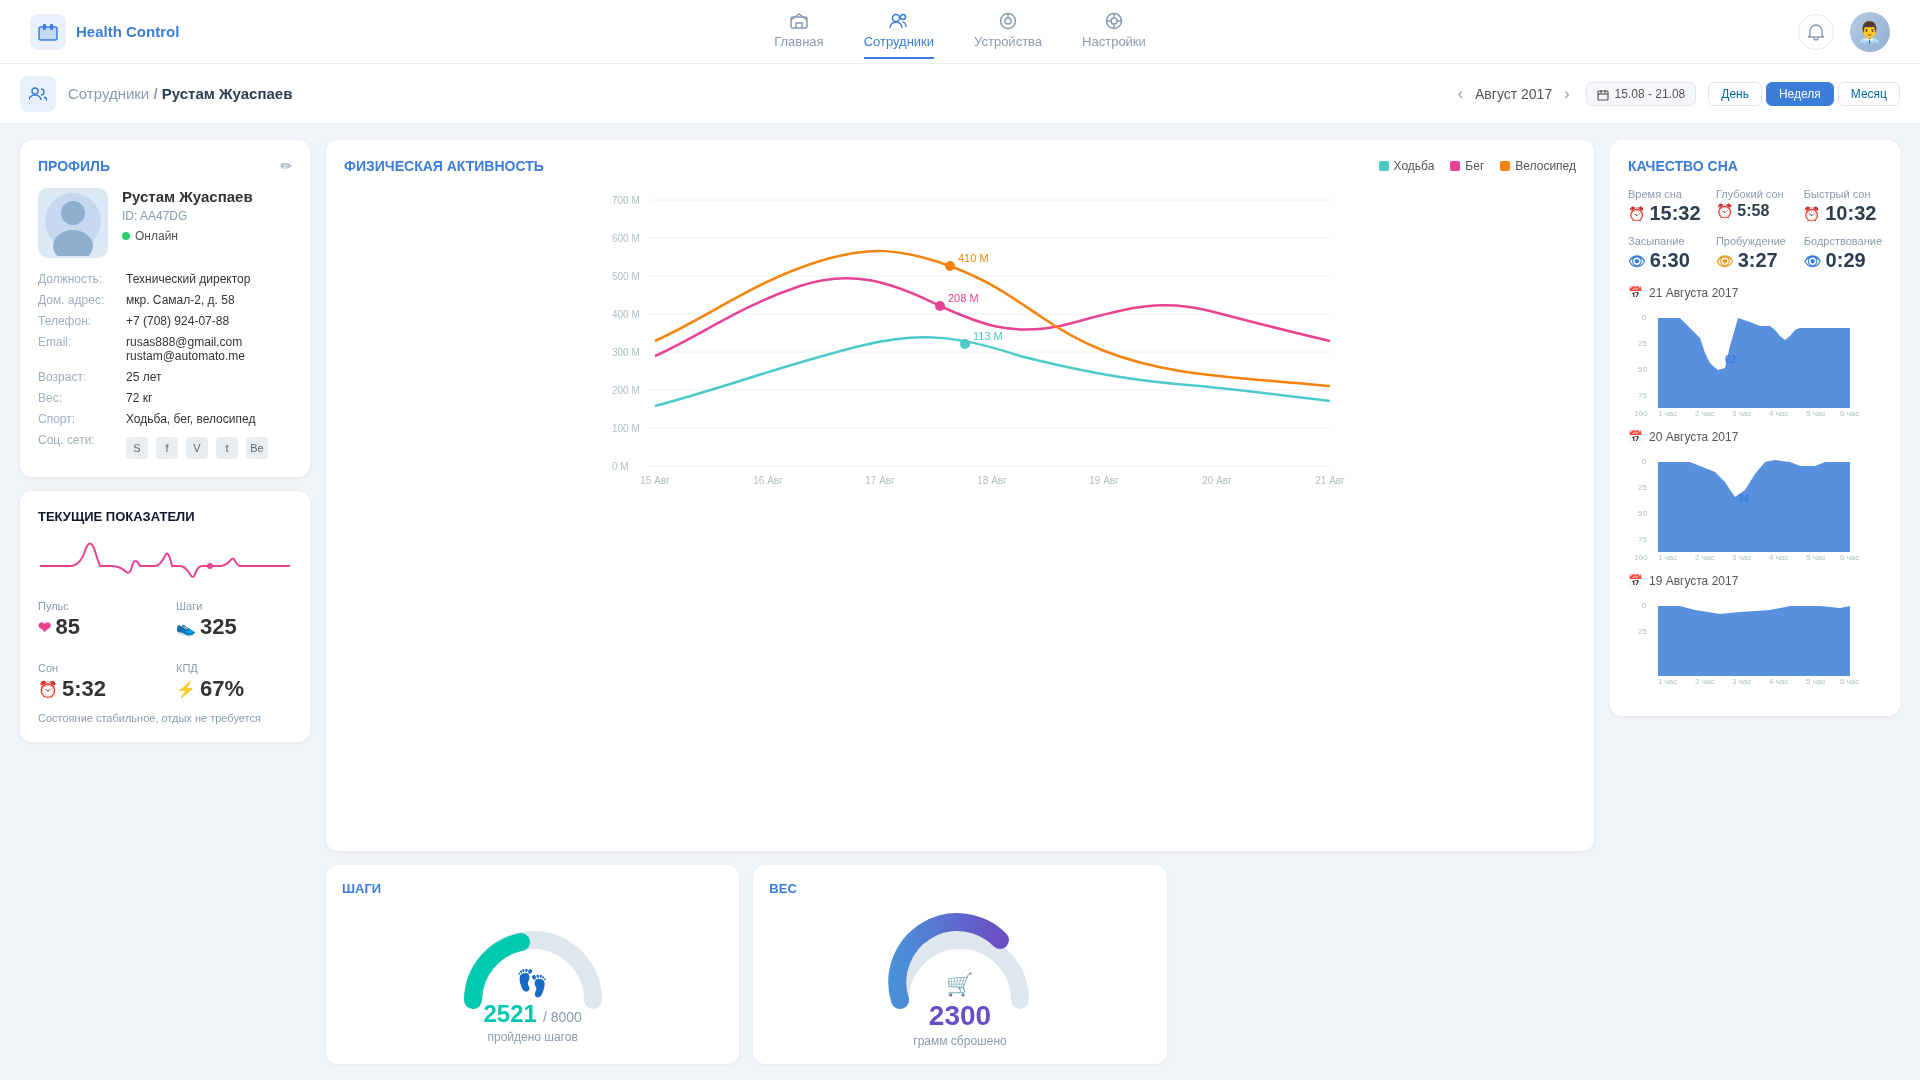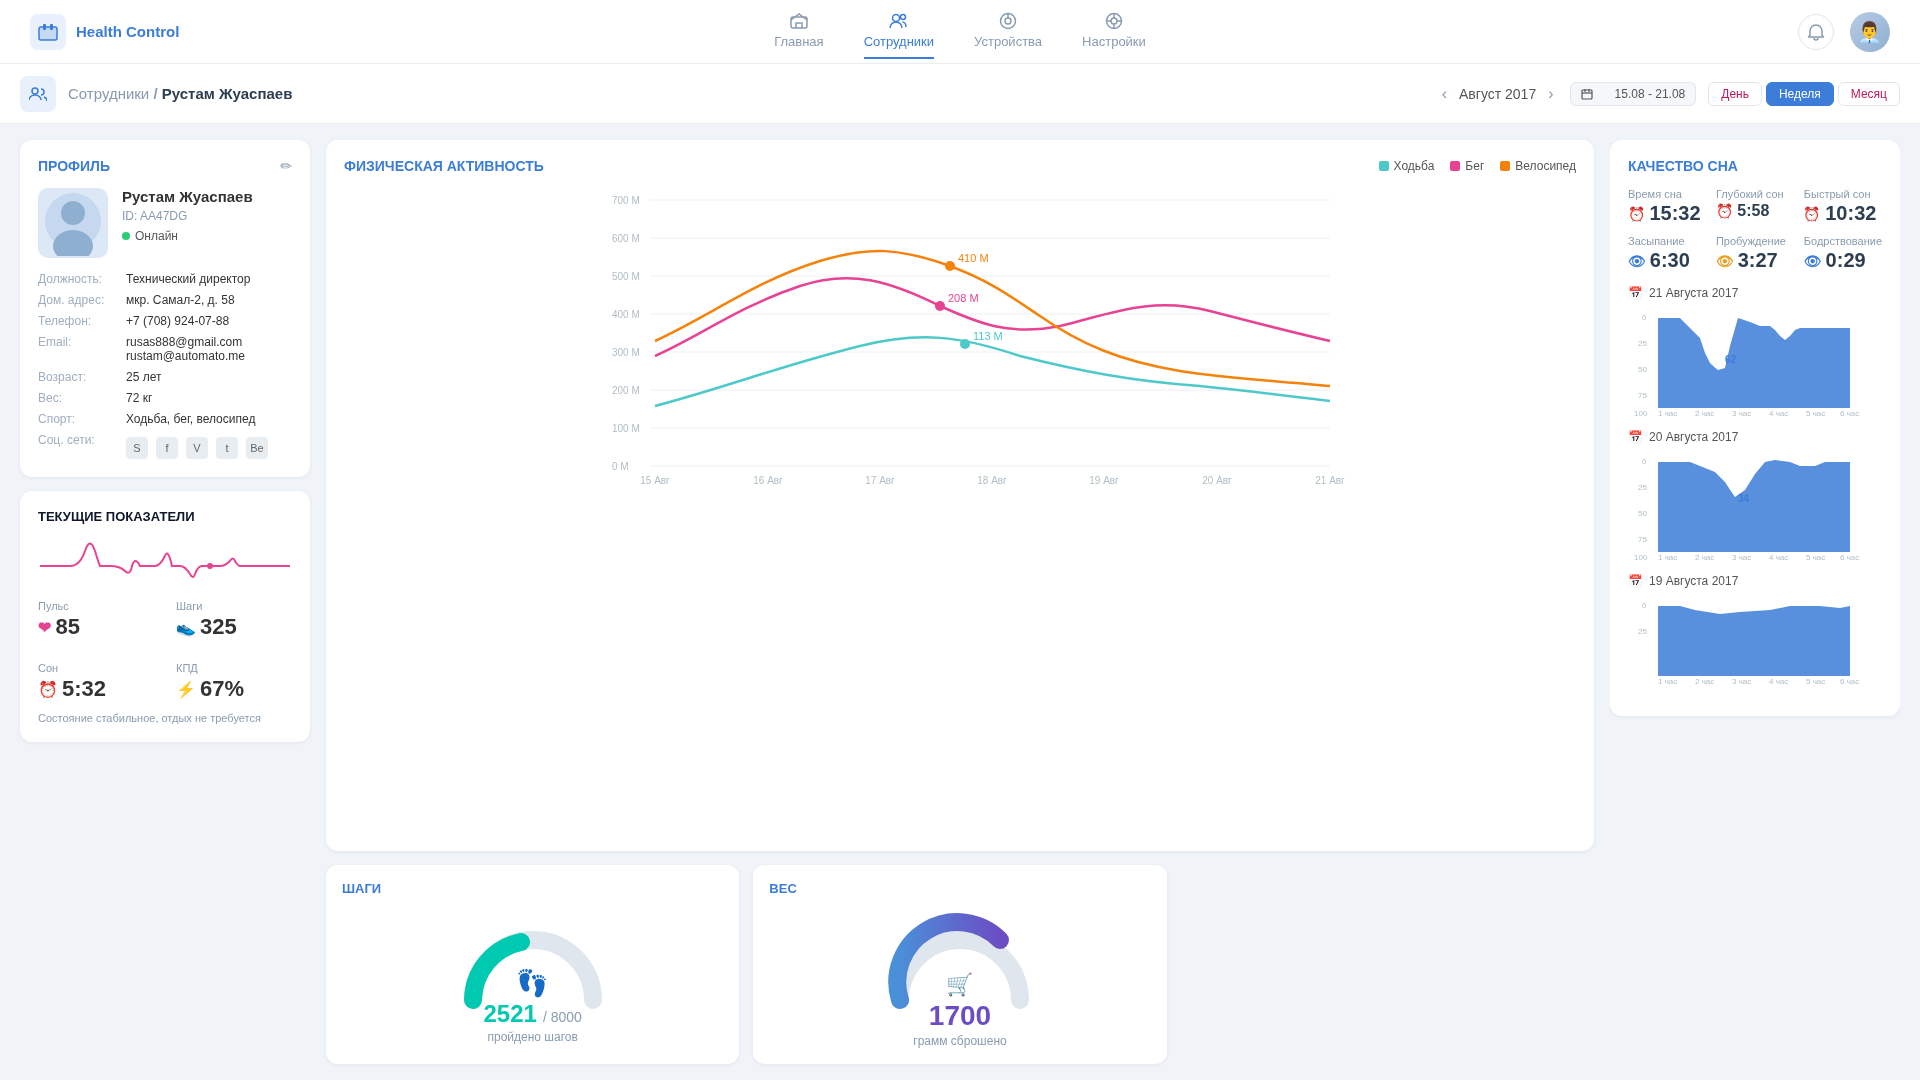--- a/index.html
+++ b/index.html
@@ -19,23 +19,23 @@
     .avatar-img { width: 100%; height: 100%; background: linear-gradient(135deg, #b8cce4, #8fafd0); border-radius: 50%; display: flex; align-items: center; justify-content: center; font-size: 20px; }
 
     
     .breadcrumb-bar { background: #fff; display: flex; align-items: center; padding: 0 20px; height: 60px; border-bottom: 1px solid #e8edf2; }
     .breadcrumb-icon { width: 36px; height: 36px; background: #e8f0fc; border-radius: 8px; display: flex; align-items: center; justify-content: center; margin-right: 12px; color: #3b7dd8; font-size: 16px; }
     .breadcrumb-text { color: #8a9bb0; font-size: 15px; }
     .breadcrumb-text span { color: #2c3e50; font-weight: 700; }
     .breadcrumb-controls { display: flex; align-items: center; gap: 12px; margin-left: auto; }
     .month-nav { display: flex; align-items: center; gap: 8px; color: #555; font-size: 14px; }
     .nav-arrow { cursor: pointer; color: #8a9bb0; font-size: 16px; padding: 4px; }
-    .date-range { display: flex; align-items: center; gap: 22px; background: #f5f7fa; border: 1px solid #e0e6ed; border-radius: 6px; padding: 4px 10px; font-size: 12px; color: #555; }
+    .date-range { display: flex; align-items: flex-end; gap: 6px; background: #f5f7fa; border: 1px solid #e0e6ed; border-radius: 6px; padding: 4px 10px; font-size: 12px; color: #555; }
     .period-btns { display: flex; gap: 4px; }
-    .period-btn { padding: 4px 12px; border-radius: 6px; border: 1px solid #e0e6ed; background: #fff; cursor: pointer; font-size: 12px; color: #be185d; }
+    .period-btn { padding: 4px 12px; border-radius: 6px; border: 1px solid #e0e6ed; background: #fff; cursor: pointer; font-size: 12px; color: #0369a1; }
     .period-btn.active { background: #3b7dd8; color: #fff; border-color: #3b7dd8; }
 
     
     .main { display: grid; grid-template-columns: 290px 1fr 290px; gap: 16px; padding: 16px 20px; height: calc(1080px - 124px); }
 
     
     .card { background: #fff; border-radius: 12px; padding: 18px; box-shadow: 0 1px 4px rgba(0,0,0,0.06); }
 
     
     .left-col { display: flex; flex-direction: column; gap: 14px; }
@@ -420,21 +420,21 @@
             <path d="M20 90 A60 60 0 0 1 120 30" stroke="url(#weightGrad)" stroke-width="18" fill="none" stroke-linecap="round"></path>
             <defs>
               <linearGradient id="weightGrad" x1="0%" y1="0%" x2="100%" y2="0%">
                 <stop offset="0%" style="stop-color:#4a90d9"></stop>
                 <stop offset="100%" style="stop-color:#6c4dc4"></stop>
               </linearGradient>
             </defs>
             <text x="80" y="82" font-size="22" text-anchor="middle" fill="#6c4dc4">🛒</text>
           </svg>
           <div style="margin-top:-10px">
-            <span style="color:#6c4dc4; font-size:28px; font-weight:700">1700</span>
+            <span style="color:#6c4dc4; font-size:28px; font-weight:700">2300</span>
           </div>
           <div class="gauge-sub">грамм сброшено</div>
         </div>
       </div>
     </div>
   </div>
 
   <div class="right-col">
     <div class="card" style="padding:18px">
       <div class="sleep-title">КАЧЕСТВО СНА</div>

